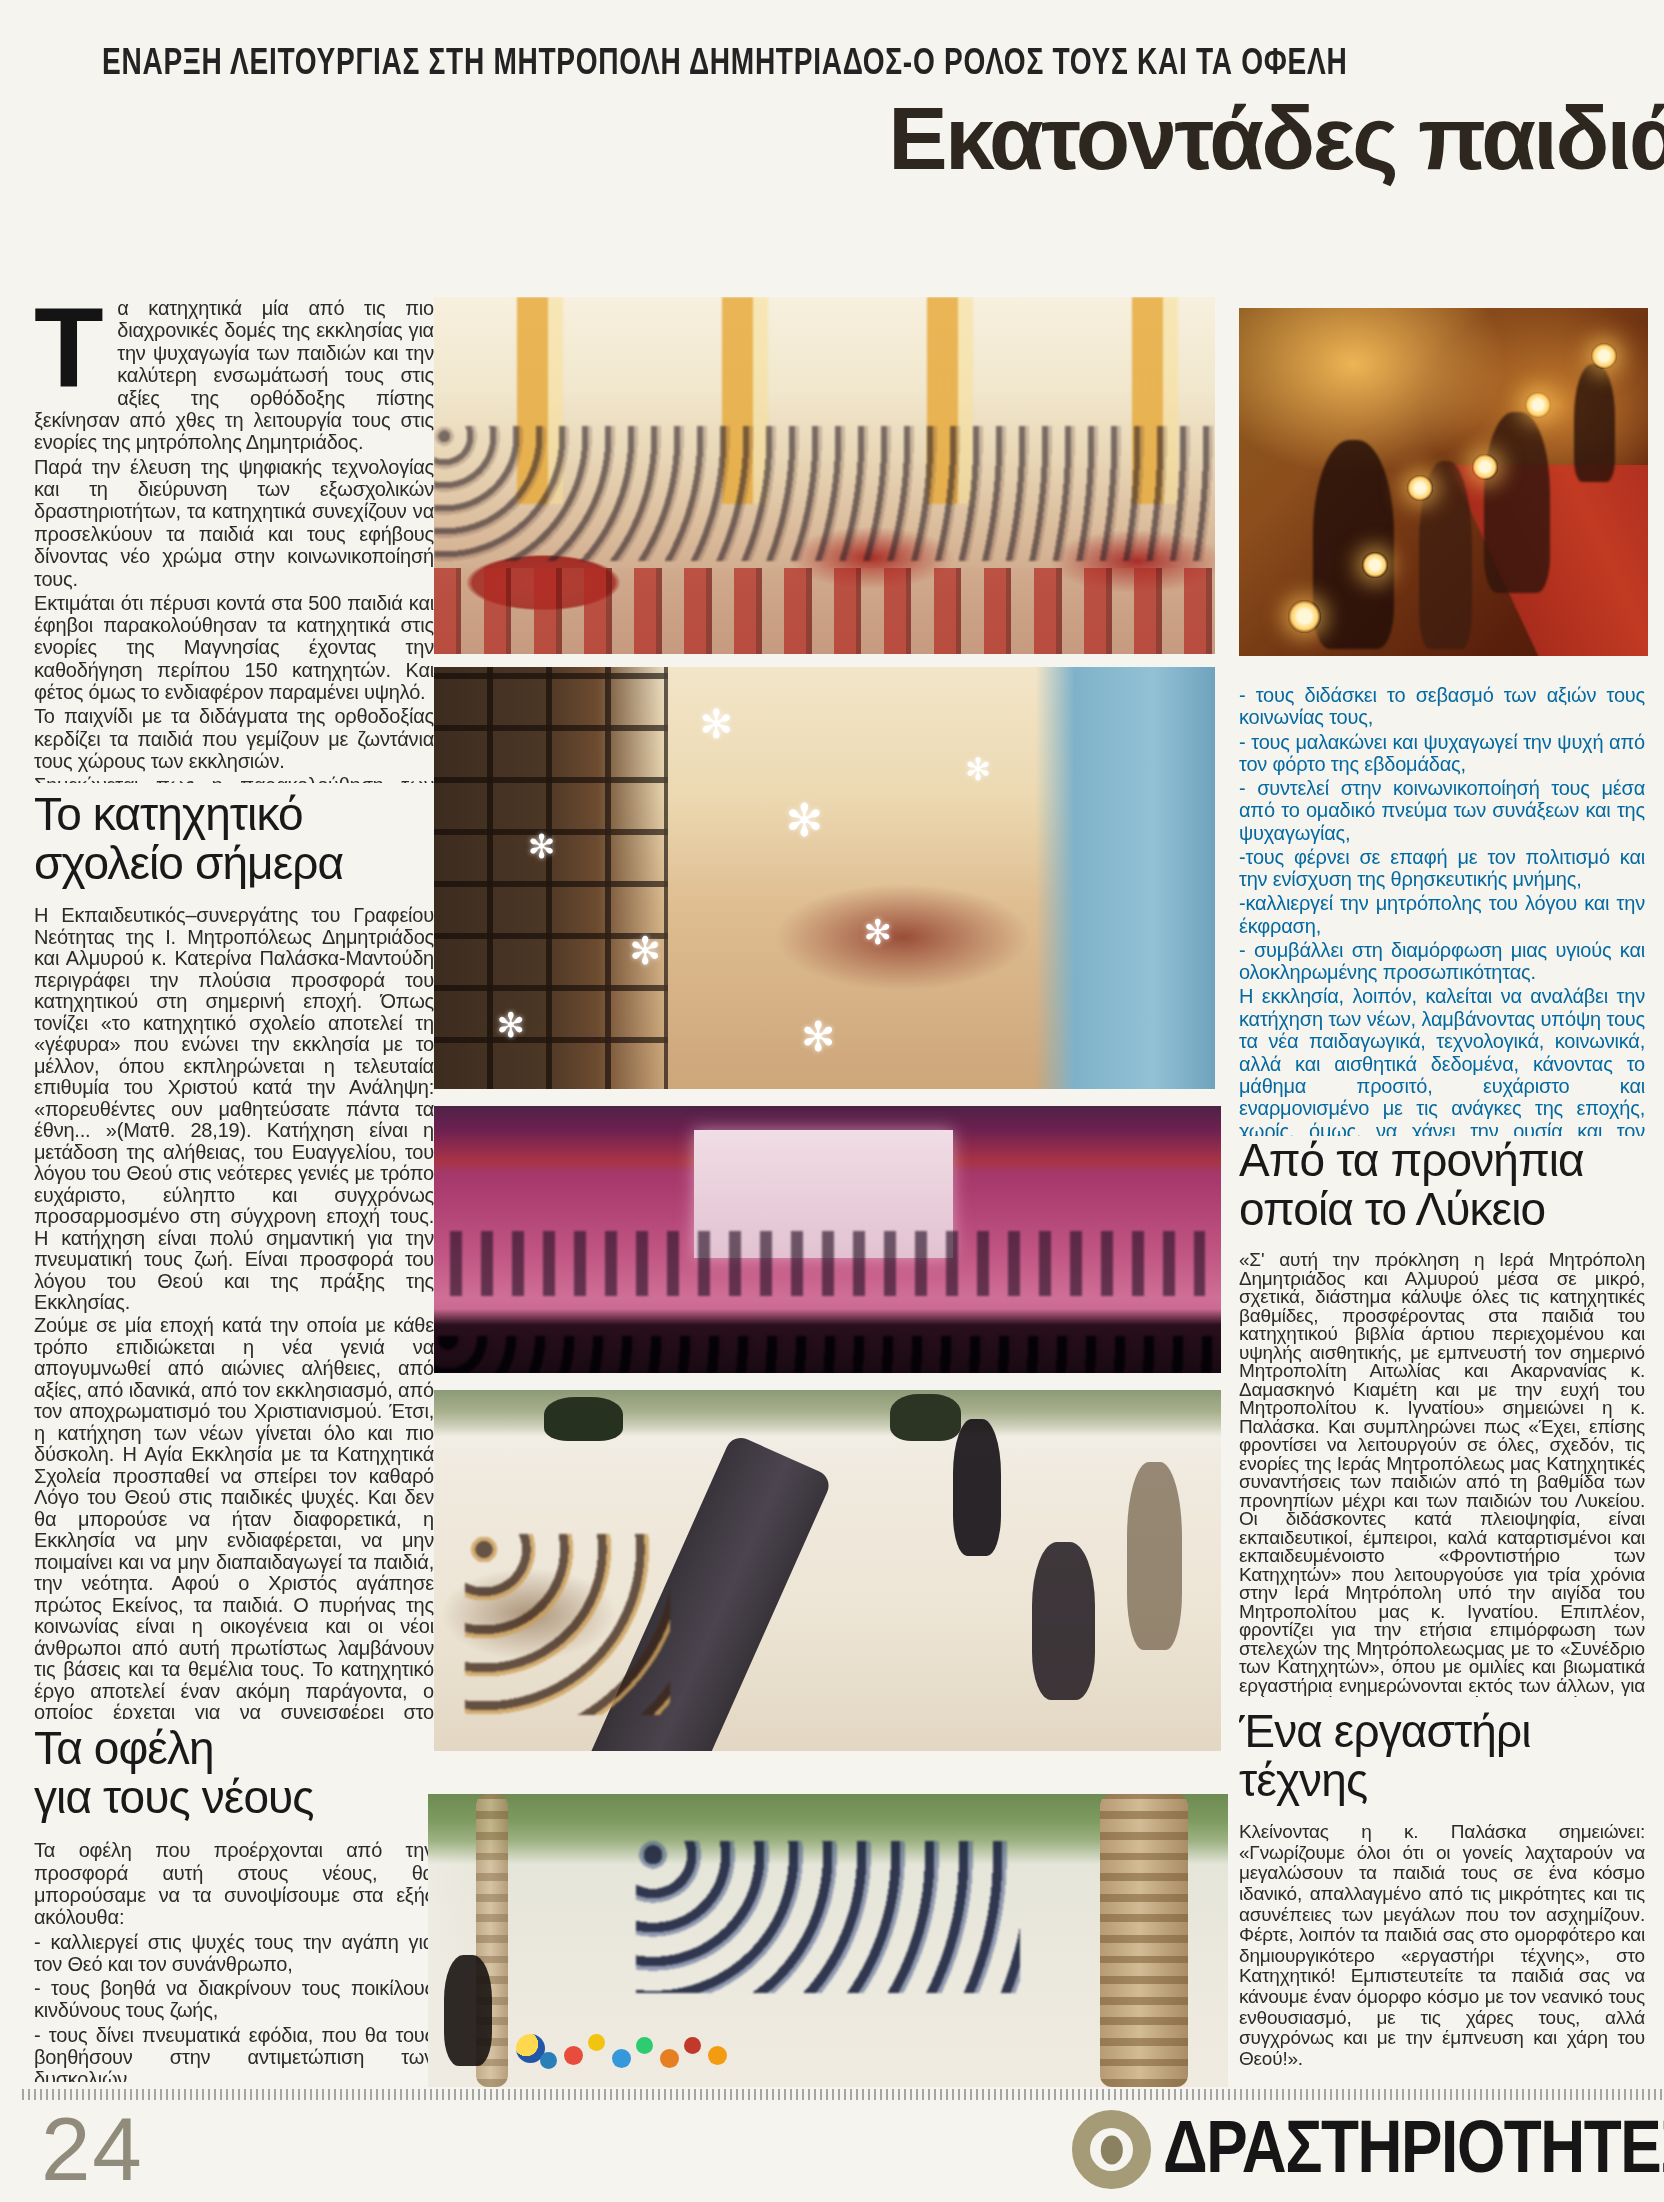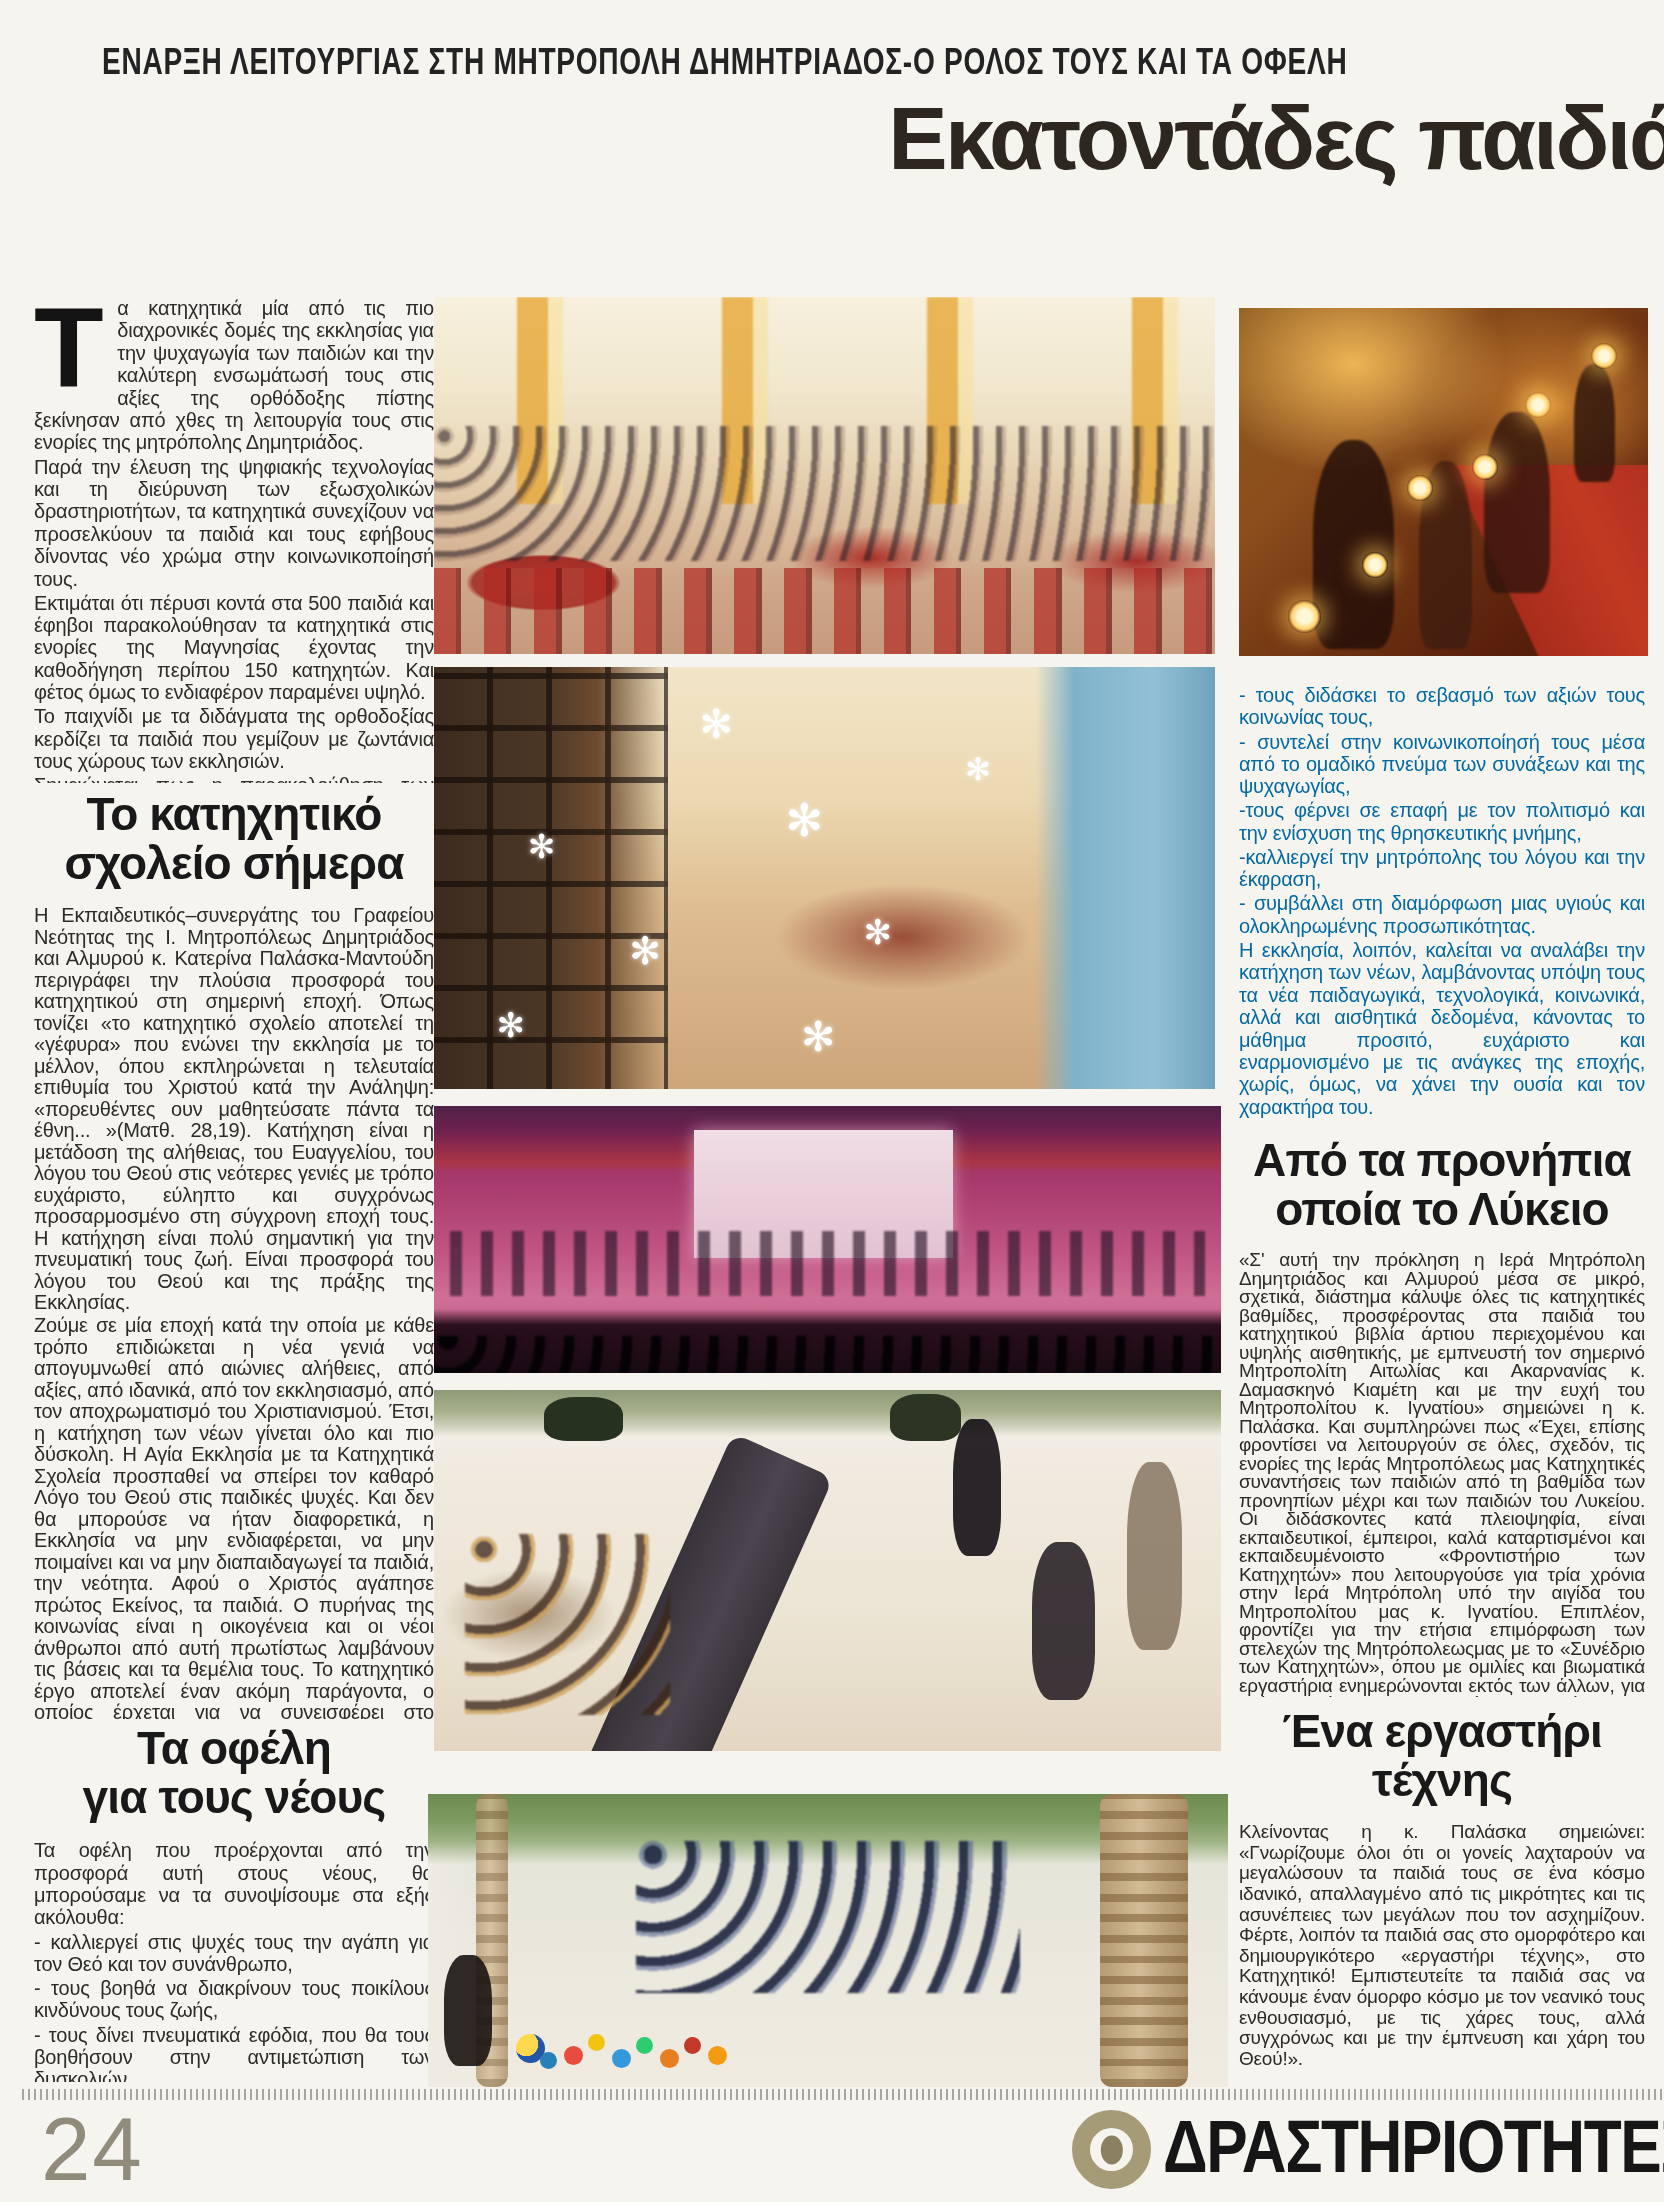--- a/index.html
+++ b/index.html
@@ -23,22 +23,22 @@
   }
   
   .colblock{position:absolute;overflow:hidden;text-align:justify;}
   .colblock p{margin:0 0 1.7px 0;}
   .body-l{font-size:20px;line-height:22.4px;letter-spacing:-0.2px;color:#2b2b2b;}
   .body-l2{font-size:20px;line-height:21.5px;letter-spacing:-0.2px;color:#2b2b2b;}
   .body-r{font-size:20px;line-height:22.4px;letter-spacing:-0.2px;color:#0369a1;}
   .body-r2{font-size:19px;line-height:18.5px;letter-spacing:-0.2px;color:#2b2b2b;}
   .body-r3{font-size:19px;line-height:20.6px;letter-spacing:-0.2px;color:#2b2b2b;}
   .sechead{
-    font-size:46px;line-height:49px;font-weight:700;letter-spacing:-0.9px;
-    color:#191919;margin:5.2px 0 17px 0;text-align:center;
+    font-size:46px;line-height:49px;font-weight:400;letter-spacing:-0.9px;
+    color:#191919;margin:5.2px 0 17px 0;text-align:left;
   }
   .dropcap{
     float:left;font-size:114px;line-height:89px;font-weight:700;color:#141414;
     margin:5.2px 13.8px 0 0;
   }
   
   .photo{position:absolute;overflow:hidden;background:#ccc;}
   #photo1{left:434px;top:297px;width:781px;height:357px;
     background:
       radial-gradient(ellipse 129px 47px at 14% 80%, #b23129 0%, #a33028 55%, transparent 60%),
@@ -158,20 +158,21 @@
     </div>
     <p>Τα οφέλη που προέρχονται από την προσφορά αυτή στους νέους, θα μπορούσαμε να τα συνοψίσουμε στα εξής ακόλουθα:</p>
     <p>- καλλιεργεί στις ψυχές τους την αγάπη για τον Θεό και τον συνάνθρωπο,</p>
     <p>- τους βοηθά να διακρίνουν τους ποικίλους κινδύνους τους ζωής,</p>
     <p>- τους δίνει πνευματικά εφόδια, που θα τους βοηθήσουν στην αντιμετώπιση των δυσκολιών,</p>
     <p>- τους διδάσκει ήθος και πανανθρώπινες αξίες από την Αγία Γραφή</p>
   </div>
 
   <div class="colblock body-r" style="left:1239px;top:684px;width:406px;height:452px;">
     <p>- τους διδάσκει το σεβασμό των αξιών τους κοινωνίας τους,</p>
+    <p>- τους μαλακώνει και ψυχαγωγεί την ψυχή από τον φόρτο της εβδομάδας,</p>
     <p>- συντελεί στην κοινωνικοποίησή τους μέσα από το ομαδικό πνεύμα των συνάξεων και της ψυχαγωγίας,</p>
     <p>-τους φέρνει σε επαφή με τον πολιτισμό και την ενίσχυση της θρησκευτικής μνήμης,</p>
     <p>-καλλιεργεί την μητρόπολης του λόγου και την έκφραση,</p>
     <p>- συμβάλλει στη διαμόρφωση μιας υγιούς και ολοκληρωμένης προσωπικότητας.</p>
     <p>Η εκκλησία, λοιπόν, καλείται να  αναλάβει την κατήχηση των νέων, λαμβάνοντας υπόψη τους τα νέα παιδαγωγικά, τεχνολογικά, κοινωνικά, αλλά και αισθητικά δεδομένα, κάνοντας το μάθημα προσιτό, ευχάριστο και εναρμονισμένο με τις ανάγκες της εποχής, χωρίς, όμως, να χάνει την ουσία και τον χαρακτήρα του.</p>
   </div>
 
   <div class="colblock body-r2" style="left:1239px;top:1131px;width:406px;height:566px;">
     <div class="sechead">
       <div>Από τα προνήπια</div>

